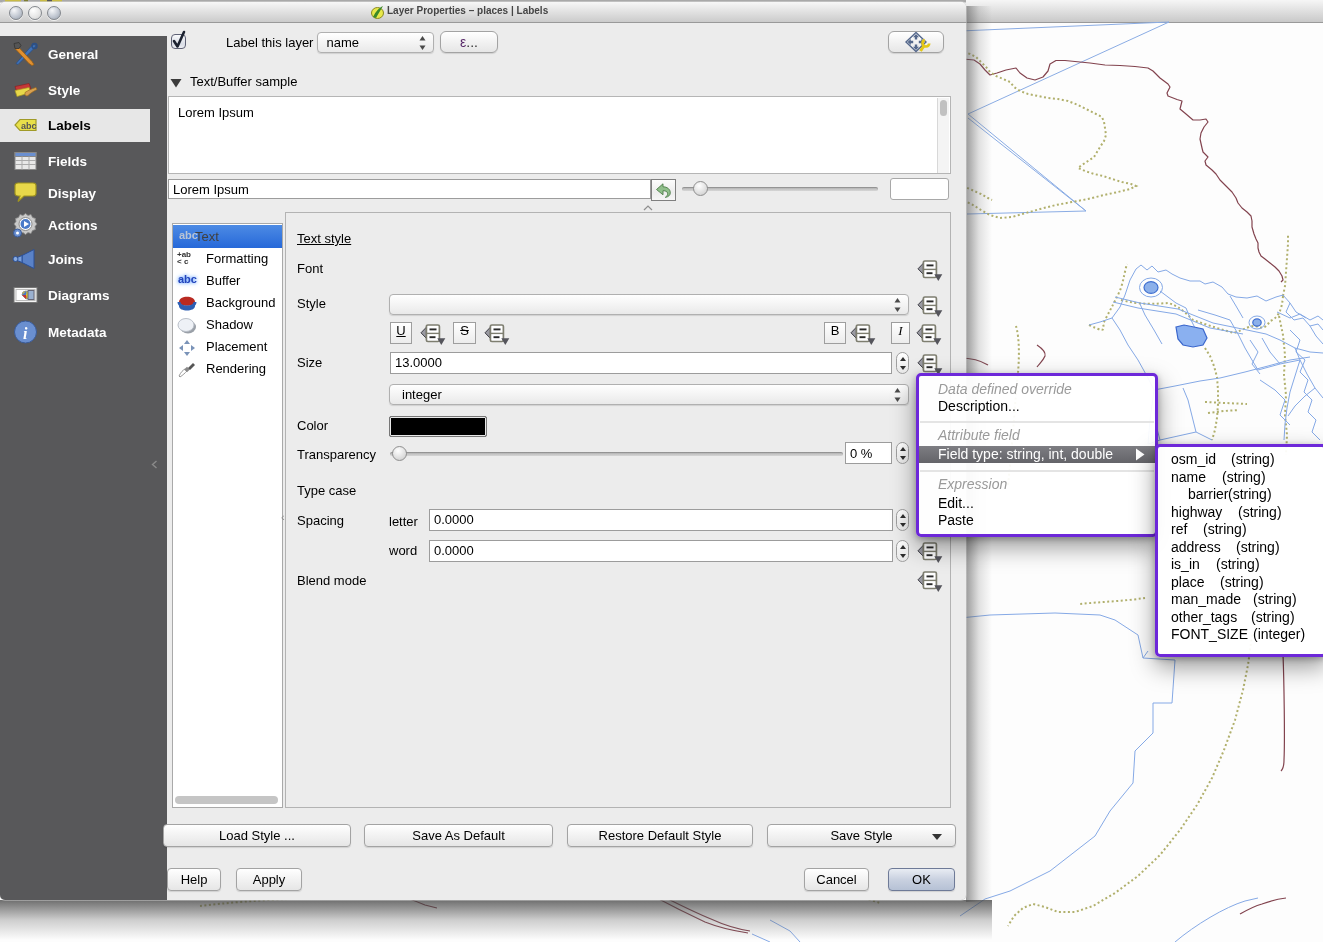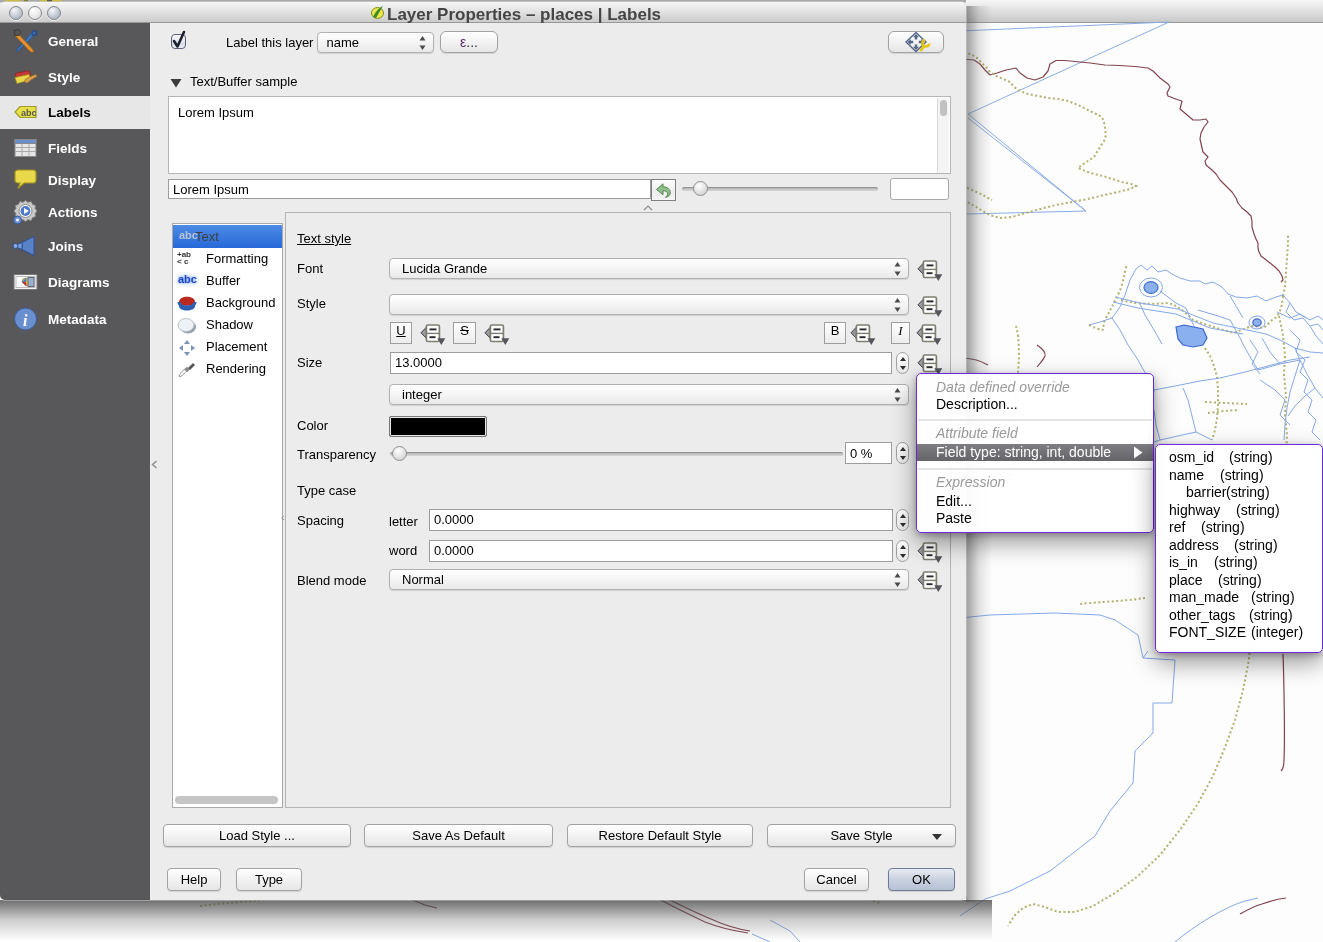--- a/index.html
+++ b/index.html
@@ -6,22 +6,22 @@
  font-family:"Liberation Sans",sans-serif;-webkit-font-smoothing:antialiased;}
 #stage{position:absolute;left:0;top:0;width:1323px;height:942px;overflow:hidden;}
 .abs{position:absolute;}
 
 #dialog{position:absolute;left:0;top:2px;width:966px;height:898px;background:#ececec;
  border-radius:5px;box-shadow:0 0 0 1px rgba(255,255,255,.35),0 0 1px rgba(0,0,0,.6);z-index:5;overflow:hidden;}
 #titlebar{position:absolute;left:0;top:0;width:100%;height:20px;
  background:linear-gradient(#f7f7f7,#e3e3e3 45%,#cbcbcb);border-bottom:1px solid #999;}
 .tl{position:absolute;top:3.5px;width:12px;height:12px;border-radius:50%;
  border:1px solid #83878d;background:radial-gradient(circle at 35% 28%,#f6f7f9,#c2c8d2 55%,#98a0ac);box-shadow:0 1px 0 rgba(255,255,255,.7);}
-#title{position:absolute;top:3px;left:387px;font-size:17px;font-weight:700;color:#454545;white-space:nowrap;}
-#sidebar{position:absolute;left:0;top:21px;width:150px;bottom:0;background:#58585a;}
+#title{position:absolute;top:3px;left:387px;font-size:10px;font-weight:700;color:#454545;white-space:nowrap;}
+#sidebar{position:absolute;left:0;top:34px;width:150px;bottom:0;background:#58585a;padding-left:17px;}
 .sbitem{position:absolute;left:0;width:150px;height:33px;color:#fff;font-size:13.5px;font-weight:700;}
 .sbitem .lab{position:absolute;left:48px;top:50%;transform:translateY(-50%);}
 .sbitem .ic{position:absolute;left:12px;top:50%;transform:translateY(-50%);width:27px;height:27px;}
 .sbitem.sel{background:#e7e7e7;color:#000;}
 
 .lbl{position:absolute;font-size:13px;color:#000;white-space:nowrap;}
 .popup{position:absolute;height:21px;background:linear-gradient(#ffffff,#f4f4f4 50%,#e9e9e9);
  border:1px solid #b0b0b0;border-radius:4px;box-shadow:0 1px 1px rgba(0,0,0,.12);box-sizing:border-box;}
 .popup .t{position:absolute;left:12px;top:2px;font-size:13px;color:#000;}
 .popup .ar{position:absolute;right:7px;top:3px;width:7px;height:14px;}
@@ -35,21 +35,21 @@
  border:1px solid #9f9f9f;border-radius:6.5px;box-sizing:border-box;}
 .spin:before{content:"";position:absolute;left:2.5px;top:3.5px;width:0;height:0;border-left:3px solid transparent;border-right:3px solid transparent;border-bottom:4.5px solid #2e2e2e;}
 .spin:after{content:"";position:absolute;left:2.5px;bottom:3.5px;width:0;height:0;border-left:3px solid transparent;border-right:3px solid transparent;border-top:4.5px solid #2e2e2e;}
 .sqbtn{position:absolute;width:22px;height:22px;background:linear-gradient(#fff,#ececec);
  border:1px solid #9e9e9e;box-sizing:border-box;font-size:13px;color:#000;text-align:center;}
 .ddi{position:absolute;width:26px;height:22px;}
 .sl-track{position:absolute;height:4px;border-radius:2px;background:linear-gradient(#b0b0b0,#d6d6d6);box-shadow:inset 0 1px 1px rgba(0,0,0,.2);}
 .sl-knob{position:absolute;width:15px;height:15px;border-radius:50%;border:1px solid #8f8f8f;
  background:radial-gradient(circle at 40% 30%,#ffffff,#d9d9d9 70%,#bdbdbd);box-sizing:border-box;}
 
-.menu{position:absolute;background:rgba(255,255,255,.94);border:1px solid #6d28d9;border-radius:5px;
+.menu{position:absolute;background:rgba(255,255,255,.94);border:3px solid #6d28d9;border-radius:5px;
  box-shadow:0 10px 24px rgba(0,0,0,.4),0 2px 6px rgba(0,0,0,.25);z-index:20;}
 .mi{position:absolute;left:0;width:100%;height:17px;font-size:14px;color:#000;white-space:nowrap;}
 .mi span{position:absolute;left:19px;top:0;}
 .mi.hdr{color:#9a9a9a;font-style:italic;}
 .msep{position:absolute;left:1px;right:1px;height:2px;background:#e4e4e4;}
 .mi.hl{background:linear-gradient(#7d7d82,#646469);color:#fff;}
 </style></head>
 <body>
 <div id="stage">
 
@@ -339,27 +339,20 @@
   <svg class="abs" style="left:4px;top:138px" width="20" height="16" viewBox="0 0 20 16">
     <path d="M2,14 C4,10 6,8 8,7 L10,9 C8,11 6,13 3,15 Z" fill="#fff" stroke="#999"></path>
     <rect x="8" y="5.5" width="4" height="4" transform="rotate(45 10 7.5)" fill="#888"></rect>
     <path d="M11,6 L16,1 L18,3 L13,8 Z" fill="#555"></path>
   </svg>
   <div class="abs" style="left:2px;bottom:3px;width:103px;height:8px;border-radius:4px;background:#c5c5c5;"></div>
  </div>
 
  <div class="lbl" style="left:297px;top:229px;text-decoration:underline;">Text style</div>
  <div class="lbl" style="left:297px;top:259px;">Font</div>
- <div class="popup" style="left:389px;top:256px;width:520px;">
-        <span class="t">Lucida Grande</span>
-   <svg class="ar" viewBox="0 0 7 14">
-          <path d="M3.5,0 L6.5,4.5 L0.5,4.5 Z" fill="#4a4a4a"></path>
-          <path d="M3.5,14 L6.5,9.5 L0.5,9.5 Z" fill="#4a4a4a"></path>
-        </svg>
-      </div>
  <div class="lbl" style="left:297px;top:294px;">Style</div>
  <div class="popup" style="left:389px;top:292px;width:520px;">
         <span class="t"></span>
    <svg class="ar" viewBox="0 0 7 14">
           <path d="M3.5,0 L6.5,4.5 L0.5,4.5 Z" fill="#4a4a4a"></path>
           <path d="M3.5,14 L6.5,9.5 L0.5,9.5 Z" fill="#4a4a4a"></path>
         </svg>
       </div>
  <div class="sqbtn" style="left:390px;top:320px;"><span style="text-decoration:underline;">U</span></div>
  <div class="sqbtn" style="left:453px;top:320px;width:23px;"><span style="text-decoration:line-through;">S</span></div>
@@ -392,27 +385,20 @@
  <div class="input" style="left:429px;top:507px;width:464px;height:22px;">
         <span class="t">0.0000</span>
       </div>
  <div class="spin" style="left:896px;top:507px;"></div>
  <div class="lbl" style="left:389px;top:541px;">word</div>
  <div class="input" style="left:429px;top:538px;width:464px;height:22px;">
         <span class="t">0.0000</span>
       </div>
  <div class="spin" style="left:896px;top:538px;"></div>
  <div class="lbl" style="left:297px;top:571px;">Blend mode</div>
- <div class="popup" style="left:389px;top:567px;width:520px;">
-        <span class="t">Normal</span>
-   <svg class="ar" viewBox="0 0 7 14">
-          <path d="M3.5,0 L6.5,4.5 L0.5,4.5 Z" fill="#4a4a4a"></path>
-          <path d="M3.5,14 L6.5,9.5 L0.5,9.5 Z" fill="#4a4a4a"></path>
-        </svg>
-      </div>
  <div class="lbl" style="left:281px;top:509px;color:#8a8a8a;font-size:11px;">‹</div>
 
  <svg class="ddi" style="left:917px;top:257px" viewBox="0 0 26 22">
         <path d="M1,9.8 L6.4,4.2 L6.4,15.4 Z" fill="#9a9aa2" stroke="#3c3c44" stroke-width="1"></path>
         <rect x="6.4" y="2" width="13" height="16.5" rx="1.5" fill="#ffffff" stroke="#7e7e70" stroke-width="1.7"></rect>
         <line x1="6.4" y1="10.4" x2="19.4" y2="10.4" stroke="#7e7e70" stroke-width="1.4"></line>
         <line x1="9.5" y1="6.4" x2="16.5" y2="6.4" stroke="#2a2a2a" stroke-width="1.9"></line>
         <line x1="9.5" y1="14.2" x2="15.5" y2="14.2" stroke="#2a2a2a" stroke-width="1.9"></line>
         <path d="M17.3,15.2 L25.3,15.2 L21.3,22 Z" fill="#55555c"></path>
       </svg>
@@ -493,21 +479,21 @@
  <div class="btn" style="left:767px;top:822px;width:189px;">
         <span class="t">Save Style</span>
    <svg class="abs" style="right:12px;top:8px" width="11" height="8">
           <path d="M0,1 L10,1 L5,7 Z" fill="#333"></path>
         </svg>
       </div>
  <div class="btn" style="left:167px;top:866px;width:54px;">
         <span class="t">Help</span>
       </div>
  <div class="btn" style="left:236px;top:866px;width:66px;">
-        <span class="t">Type</span>
+        <span class="t">Apply</span>
       </div>
  <div class="btn" style="left:804px;top:866px;width:65px;">
         <span class="t">Cancel</span>
       </div>
  <div class="btn" style="left:888px;top:866px;width:67px;background:linear-gradient(#e8ecf3,#c9d1e0 50%,#b6c1d5);border-color:#6e7a97;">
         <span class="t">OK</span>
       </div>
 </div>
 
 <div class="menu" id="menu1" style="left:916px;top:373px;width:236px;height:158px;">

